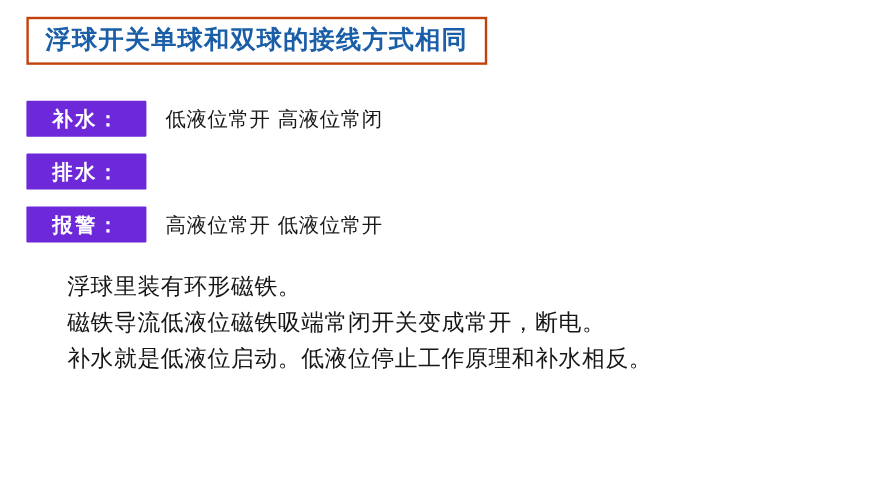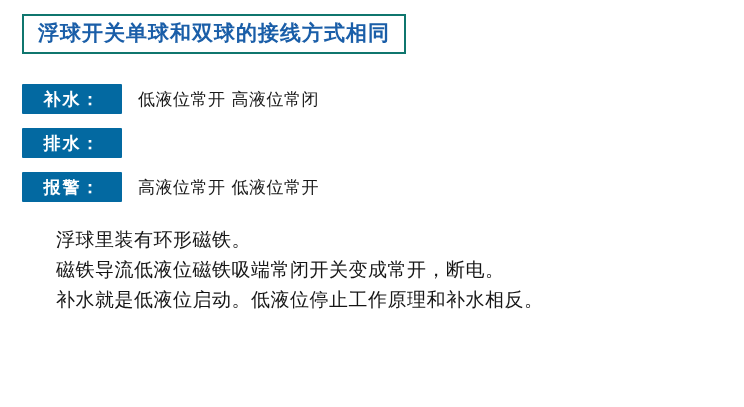--- a/index.html
+++ b/index.html
@@ -23,21 +23,21 @@
   }
 
   
   .title-wrap {
     position: absolute;
     left: 22px;
     top: 14px;
   }
   .title-box {
     display: inline-block;
-    border: 2px solid #0f766e;
+    border: 2px solid #c2410c;
     padding: 6px 14px 7px 14px;
     box-sizing: border-box;
   }
   .title-text {
     font-size: 21px;
     font-weight: bold;
     color: #1a5ea8;
     letter-spacing: 1px;
     line-height: 1.1;
     white-space: nowrap;
@@ -52,21 +52,21 @@
   }
   .row {
     display: flex;
     align-items: center;
     height: 38px;
     margin-bottom: 6px;
   }
   .tag {
     width: 100px;
     height: 30px;
-    background: #0369a1;
+    background: #6d28d9;
     color: #ffffff;
     font-size: 17px;
     font-weight: bold;
     letter-spacing: 2px;
     display: flex;
     align-items: center;
     justify-content: center;
     box-sizing: border-box;
     border-radius: 1px;
   }

